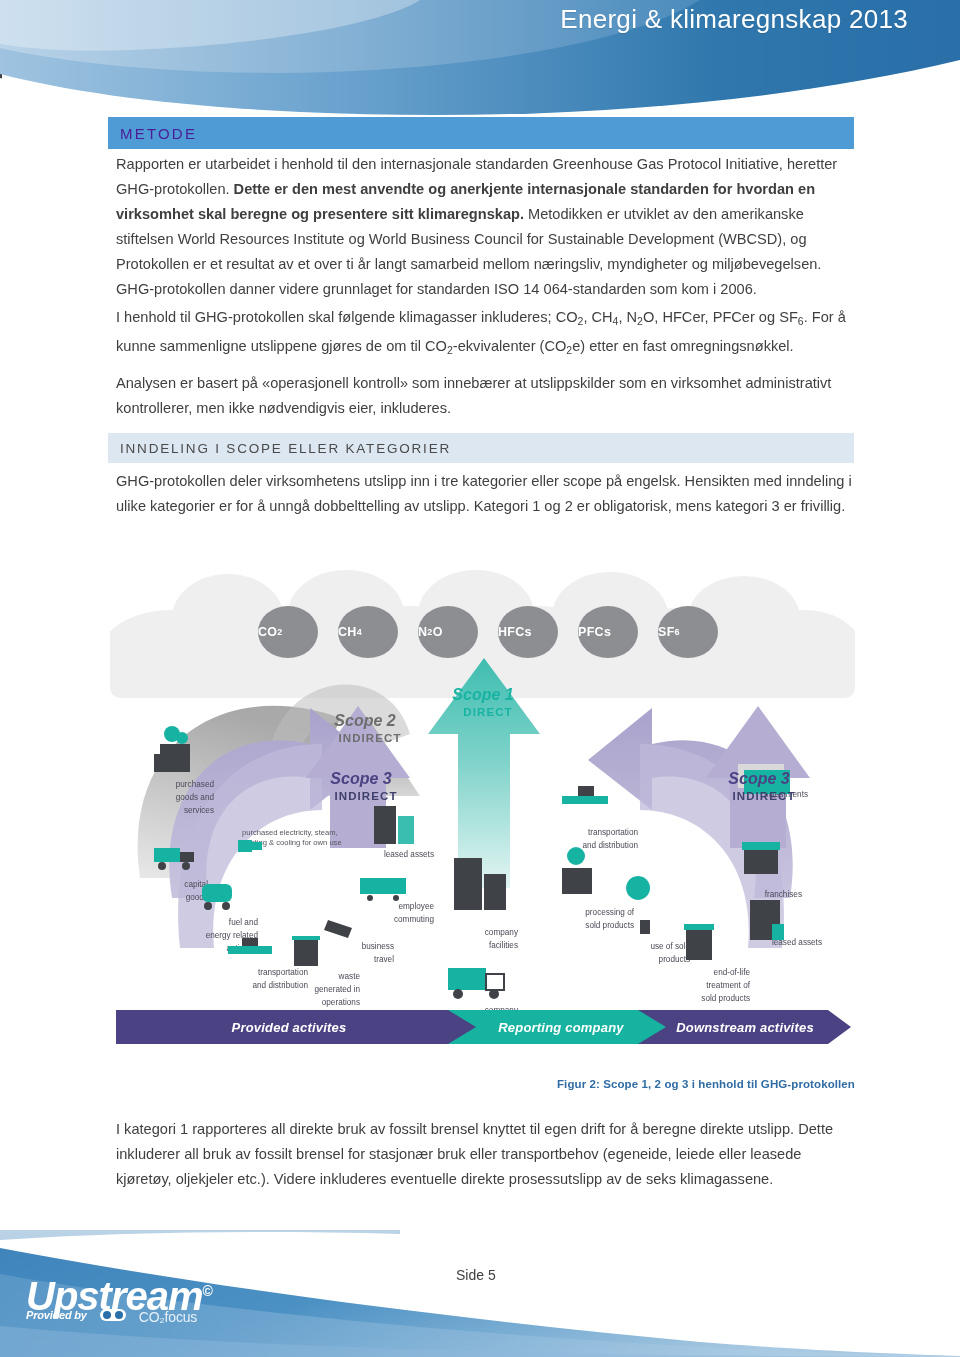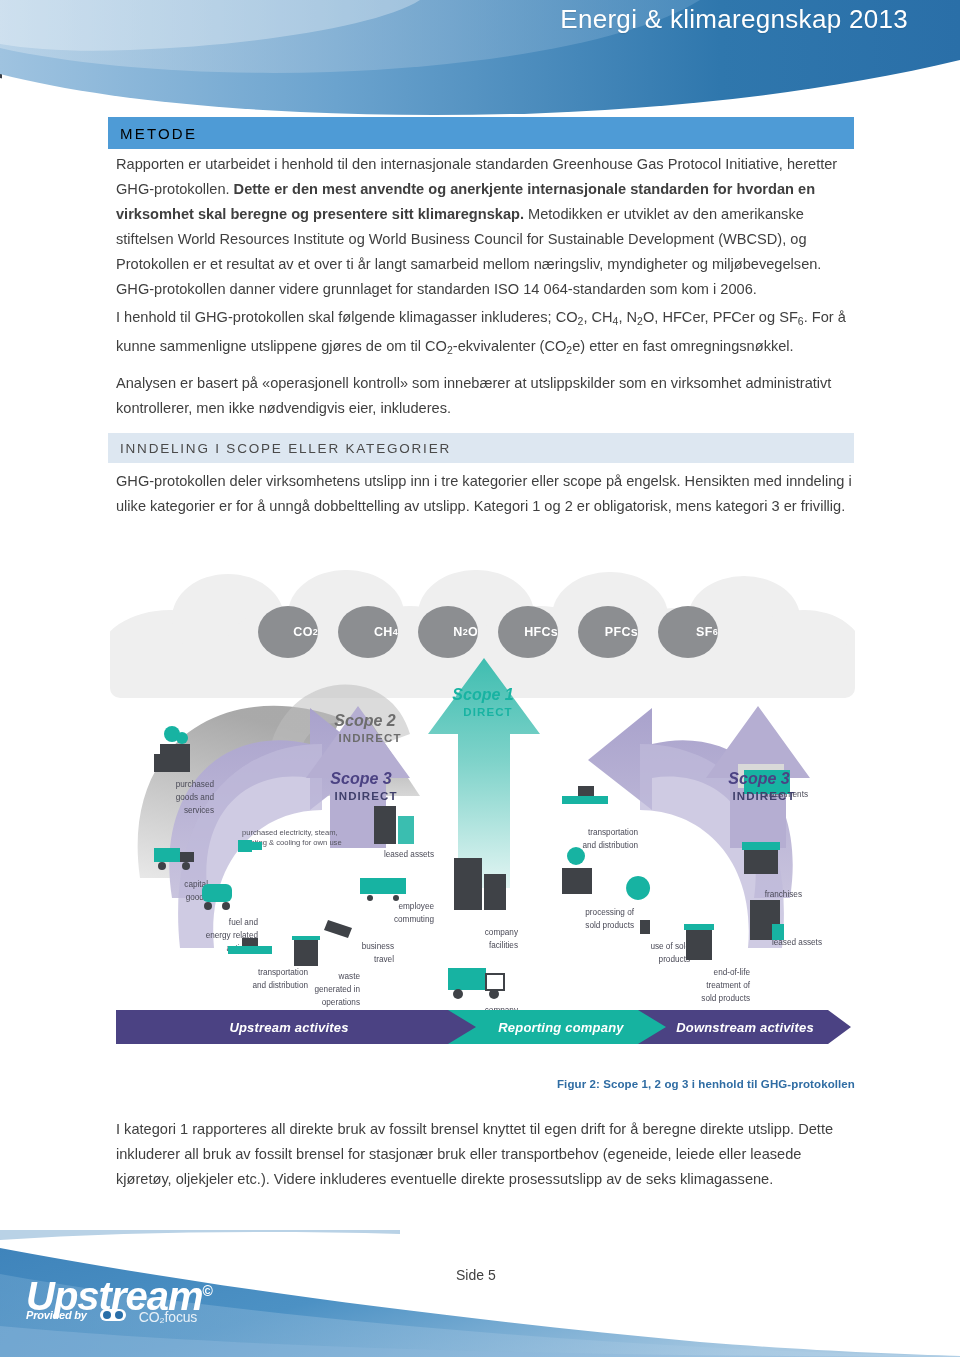--- a/index.html
+++ b/index.html
@@ -30,21 +30,21 @@
     text-shadow:0 1px 1px rgba(0,0,0,.12);
     white-space:nowrap;
   }
 
   
   .content{position:absolute;left:0;top:0;width:960px;}
 
   .section-head-primary{
     position:absolute;left:108px;top:117px;width:746px;height:32px;
     background:#4e9bd6;
-    color:#000000;font-size:15px;letter-spacing:2.2px;
+    color:#4c1d95;font-size:15px;letter-spacing:2.2px;
     display:flex;align-items:center;padding-left:12px;box-sizing:border-box;
   }
   .section-head-secondary{
     position:absolute;left:108px;top:433px;width:746px;height:30px;
     background:#dde7f1;
     color:#4a4a4a;font-size:13.5px;letter-spacing:1.8px;
     display:flex;align-items:center;padding-left:12px;box-sizing:border-box;
   }
 
   p.body-text{
@@ -69,21 +69,21 @@
     position:absolute;left:110px;top:1078px;width:745px;
     text-align:right;font-size:11.5px;font-weight:bold;color:#2f6ca3;
     letter-spacing:.1px;
   }
 
   .clouds{position:absolute;left:0;top:0;width:745px;height:150px;}
   .gas-row{position:absolute;left:0;top:58px;width:745px;height:54px;}
   .gas{
     position:absolute;width:60px;height:52px;border-radius:50%;
     background:#8c8e91;color:#ffffff;
-    display:flex;align-items:center;justify-content:flex-end;
+    display:flex;align-items:center;justify-content:flex-start;
     font-size:12.5px;font-weight:bold;letter-spacing:.3px;
   }
 
   .scope-label{
     position:absolute;text-align:center;line-height:1.15;white-space:nowrap;
   }
   .scope-label .s-title{
     font-style:italic;font-weight:bold;font-size:16px;display:block;
   }
   .scope-label .s-sub{
@@ -364,21 +364,21 @@
         <rect x="628" y="216" width="46" height="24" fill="#d9d9d9"></rect>
           <rect x="634" y="222" width="46" height="24" fill="#17b3a2"></rect>
       </g>
     </svg>
 
     <svg class="banner" viewBox="0 0 735 34">
       <path d="M0,0 L340,0 L368,17 L340,34 L0,34 Z" fill="#4b4283"></path>
       <path d="M332,0 L530,0 L558,17 L530,34 L332,34 L360,17 Z" fill="#16b3a0"></path>
       <path d="M522,0 L712,0 L735,17 L712,34 L522,34 L550,17 Z" fill="#4b4283"></path>
     </svg>
-    <div class="banner-text" style="left:6px;width:346px;">Upstream activites</div>
+    <div class="banner-text" style="left:6px;width:346px;">Provided activites</div>
     <div class="banner-text" style="left:338px;width:226px;">Reporting company</div>
     <div class="banner-text" style="left:528px;width:214px;">Downstream activites</div>
 
     <div class="scope-label sl-gray" style="left:200px;top:140px;width:110px;">
       <span class="s-title">Scope 2</span>
       <span class="s-sub">INDIRECT</span>
     </div>
     <div class="scope-label sl-teal" style="left:318px;top:138px;width:110px;">
       <span class="s-title">Scope 1</span>
       <span class="s-sub">DIRECT</span>

